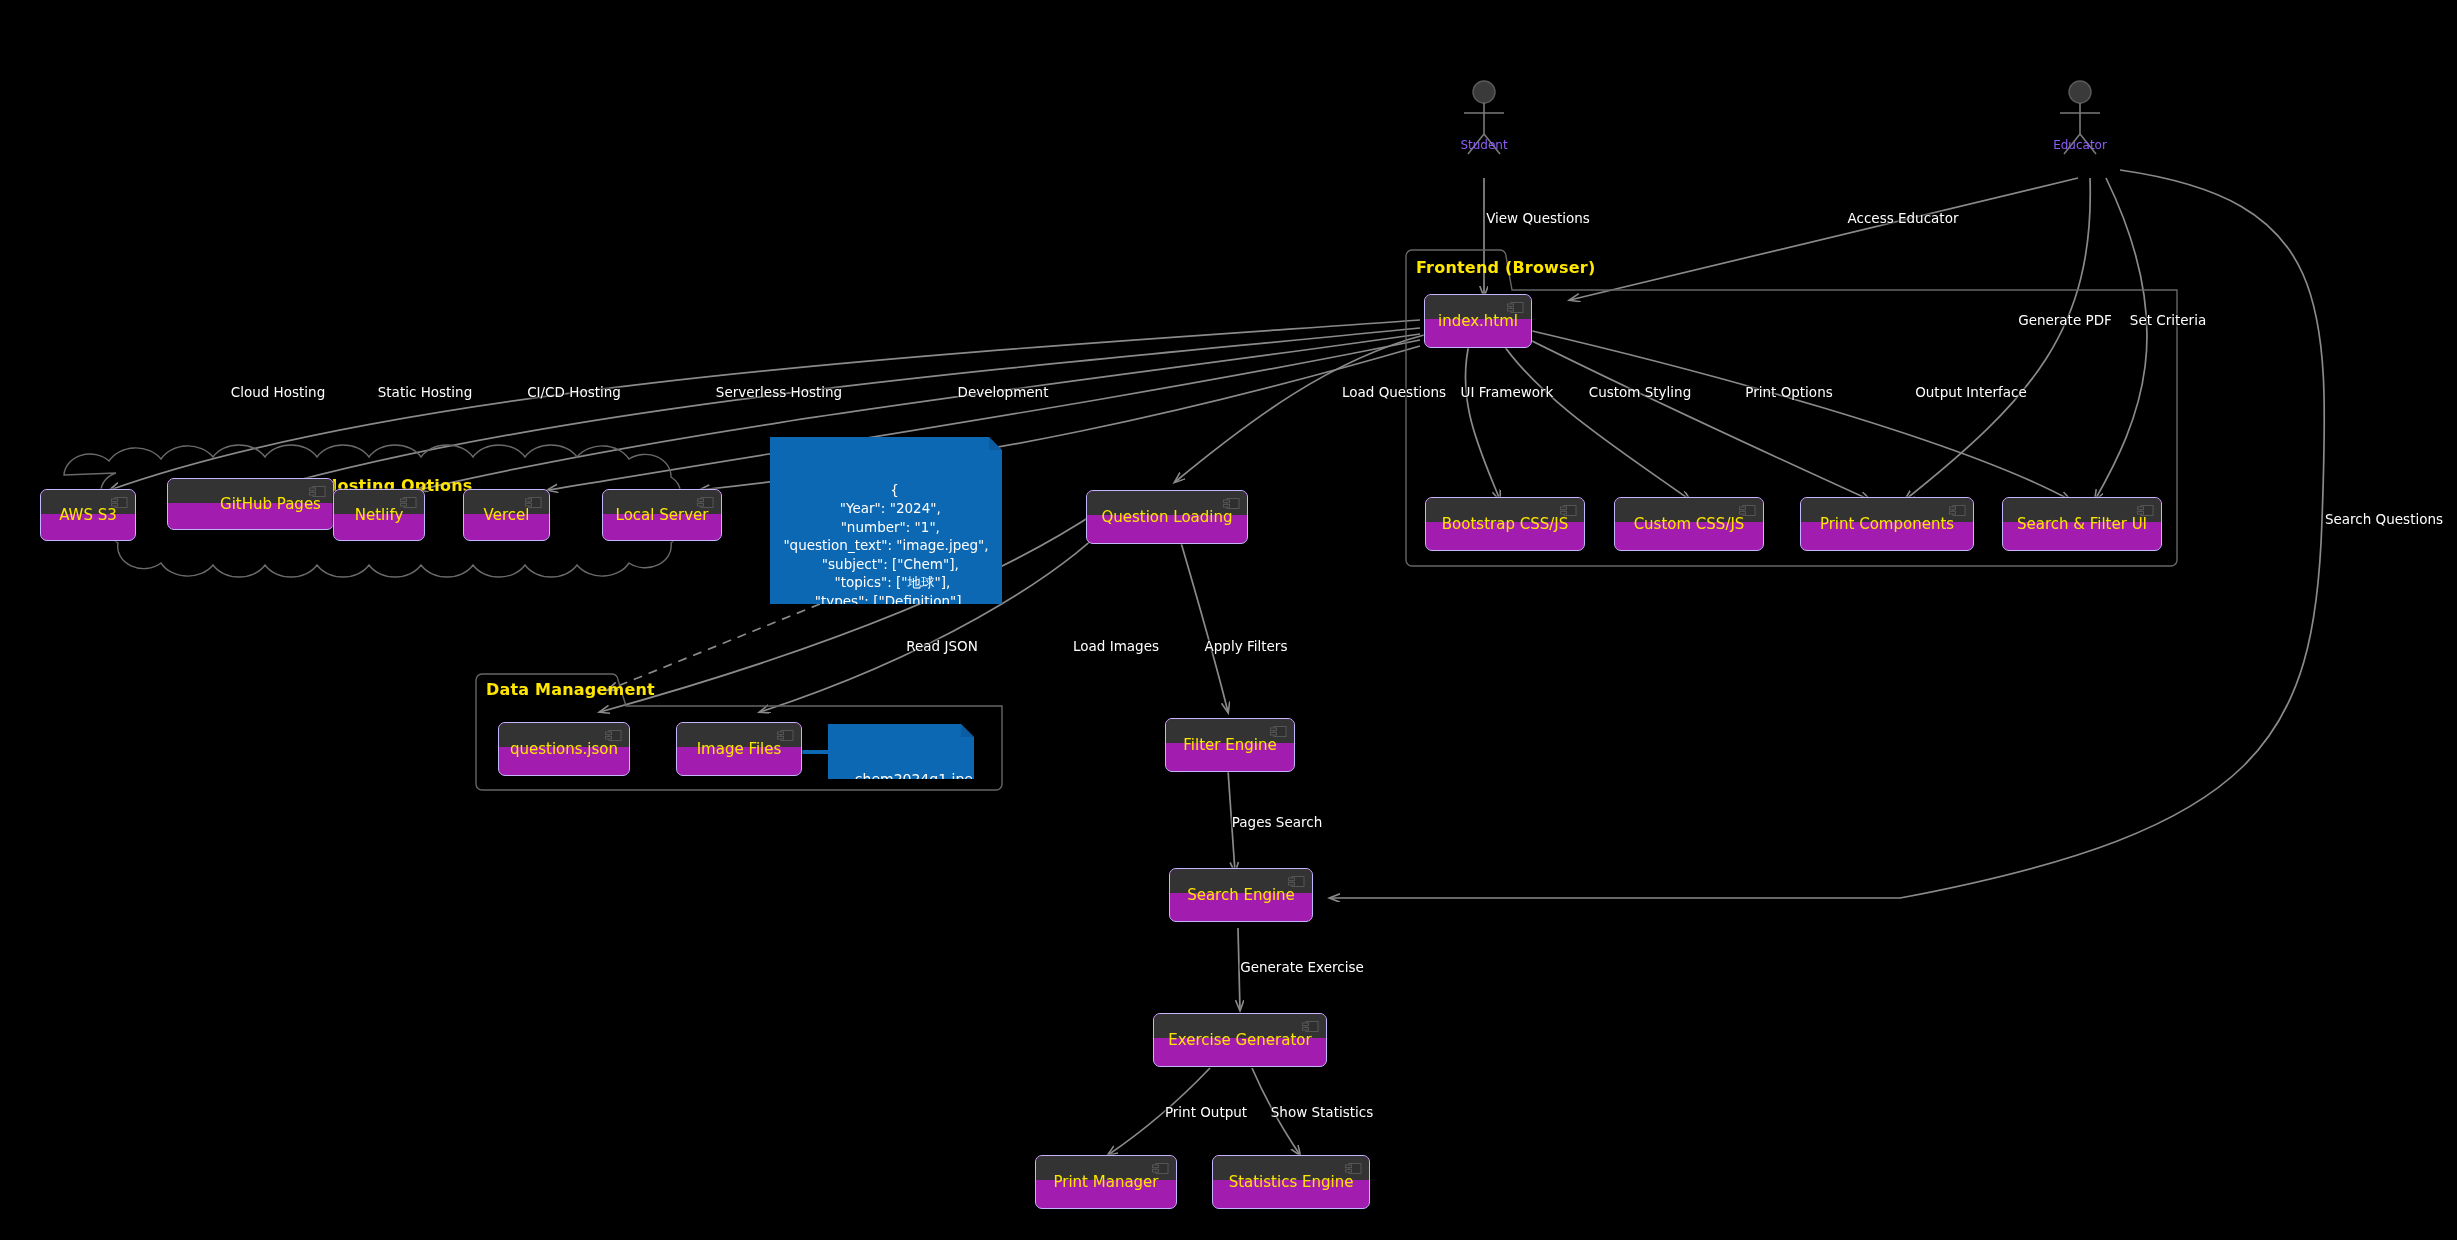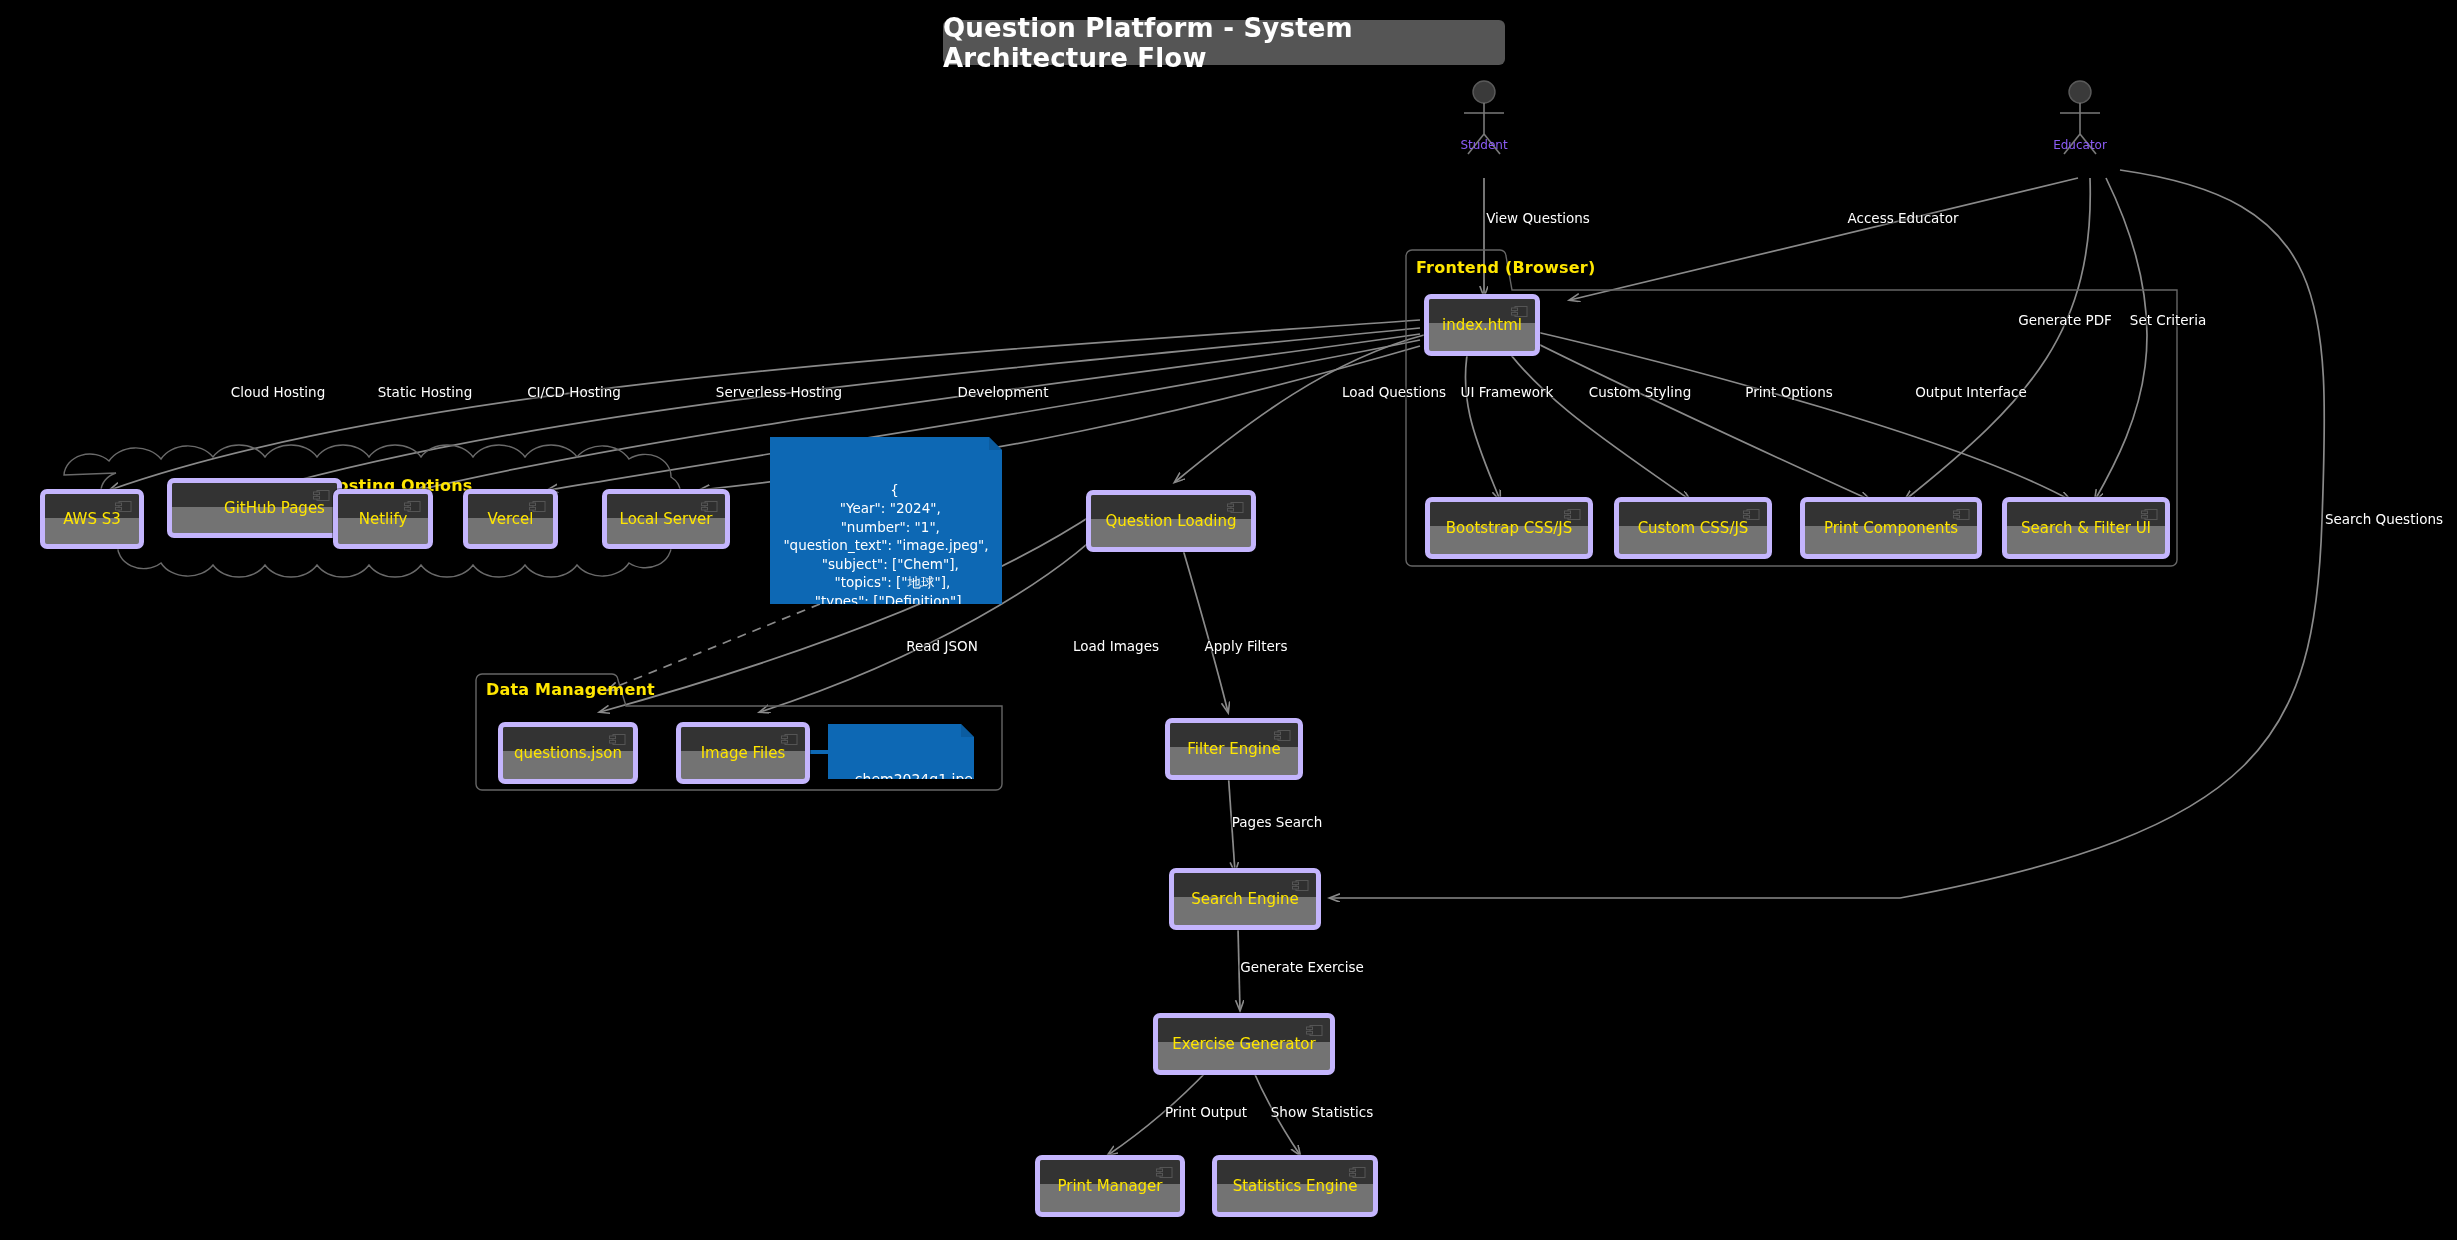--- a/index.html
+++ b/index.html
@@ -32,22 +32,22 @@
   .frame{position:absolute;z-index:2;}
   .frame .frame-title{
     position:absolute;left:14px;top:4px;color:#ffe600;
     font-size:16px;font-weight:bold;white-space:nowrap;z-index:3;
     letter-spacing:.2px;
   }
 
   
   .node{
     position:absolute;z-index:4;
-    background:#737373;
-    border:5px solid #c4b5fd;
+    background:#a21caf;
+    border:1px solid #c4b5fd;
     border-radius:7px;
     box-shadow:0 0 0 1px rgba(0,0,0,.35);
     display:flex;align-items:center;justify-content:center;
     overflow:hidden;
   }
   .node::before{ 
     content:"";position:absolute;left:0;right:0;top:0;height:47%;
     background:#333333;
   }
   .node .node-label{
@@ -76,21 +76,20 @@
     position:absolute;z-index:5;color:#ffffff;font-size:13.5px;
     white-space:nowrap;transform:translate(-50%,-50%);
     text-shadow:0 0 3px #000,0 0 3px #000,0 0 3px #000;
   }
 </style>
 </head>
 <body>
 
 <div id="stage">
 
-  <div class="diagram-title">Question Platform - System Architecture Flow</div>
 
   <svg class="layer" id="edges" viewBox="0 0 2457 1240">
     <defs>
       <marker id="ah" markerWidth="13" markerHeight="13" refX="10" refY="4.2" orient="auto" markerUnits="userSpaceOnUse">
         <path d="M0,0 L11,4.2 L0,8.4" fill="none" stroke="#8a8a8a" stroke-width="1.6"></path>
       </marker>
       <marker id="ahb" markerWidth="13" markerHeight="13" refX="10" refY="4.2" orient="auto" markerUnits="userSpaceOnUse">
         <path d="M0,0 L11,4.2 L0,8.4 Z" fill="#0d68b4" stroke="#0d68b4" stroke-width="1"></path>
       </marker>
     </defs>

